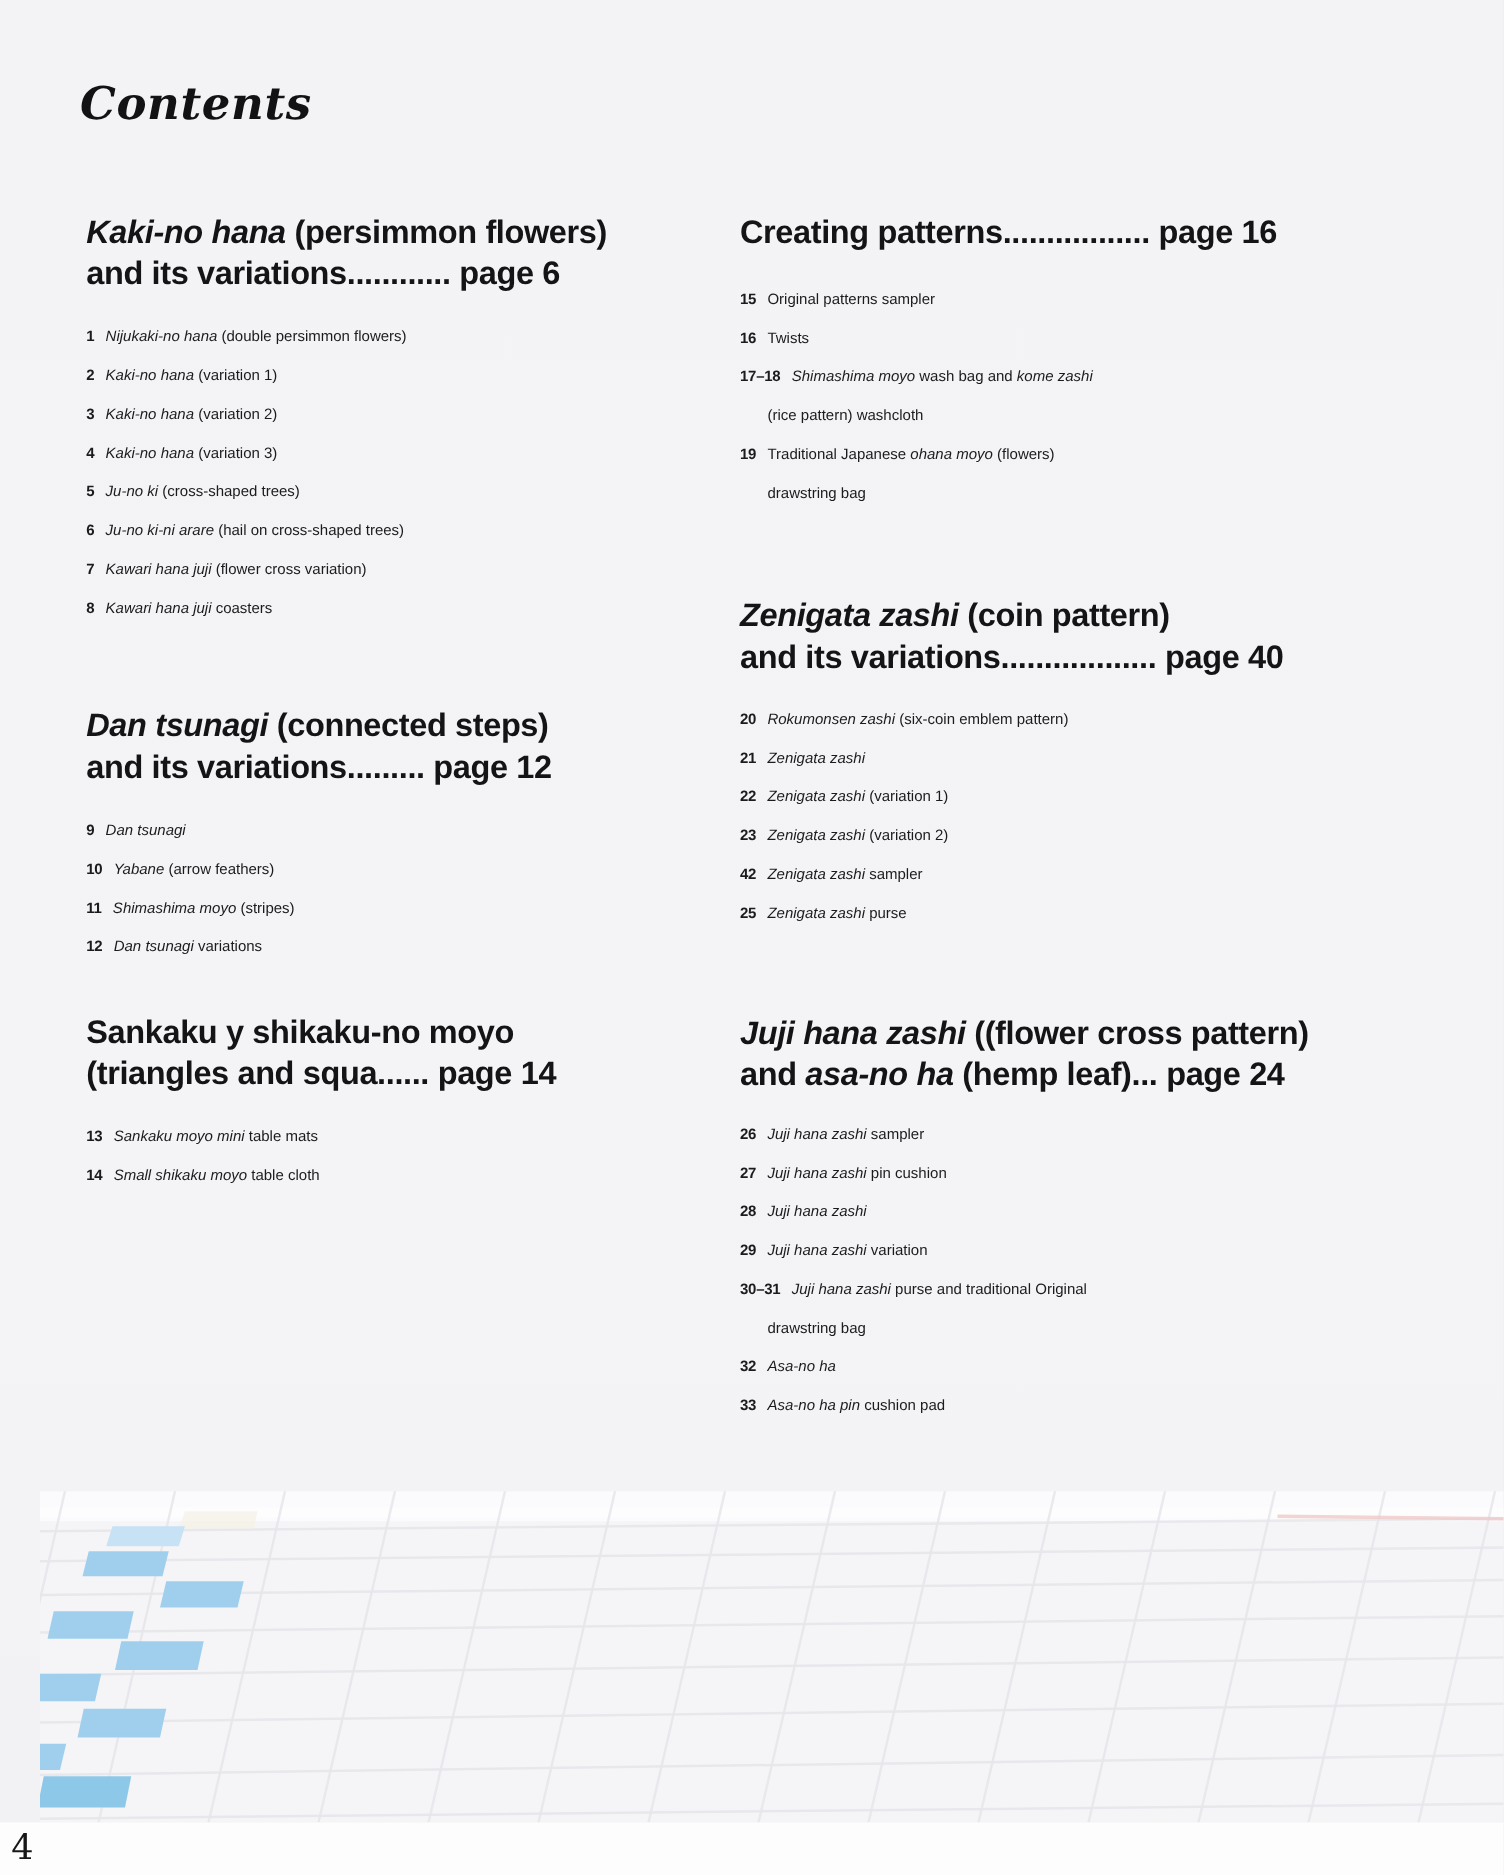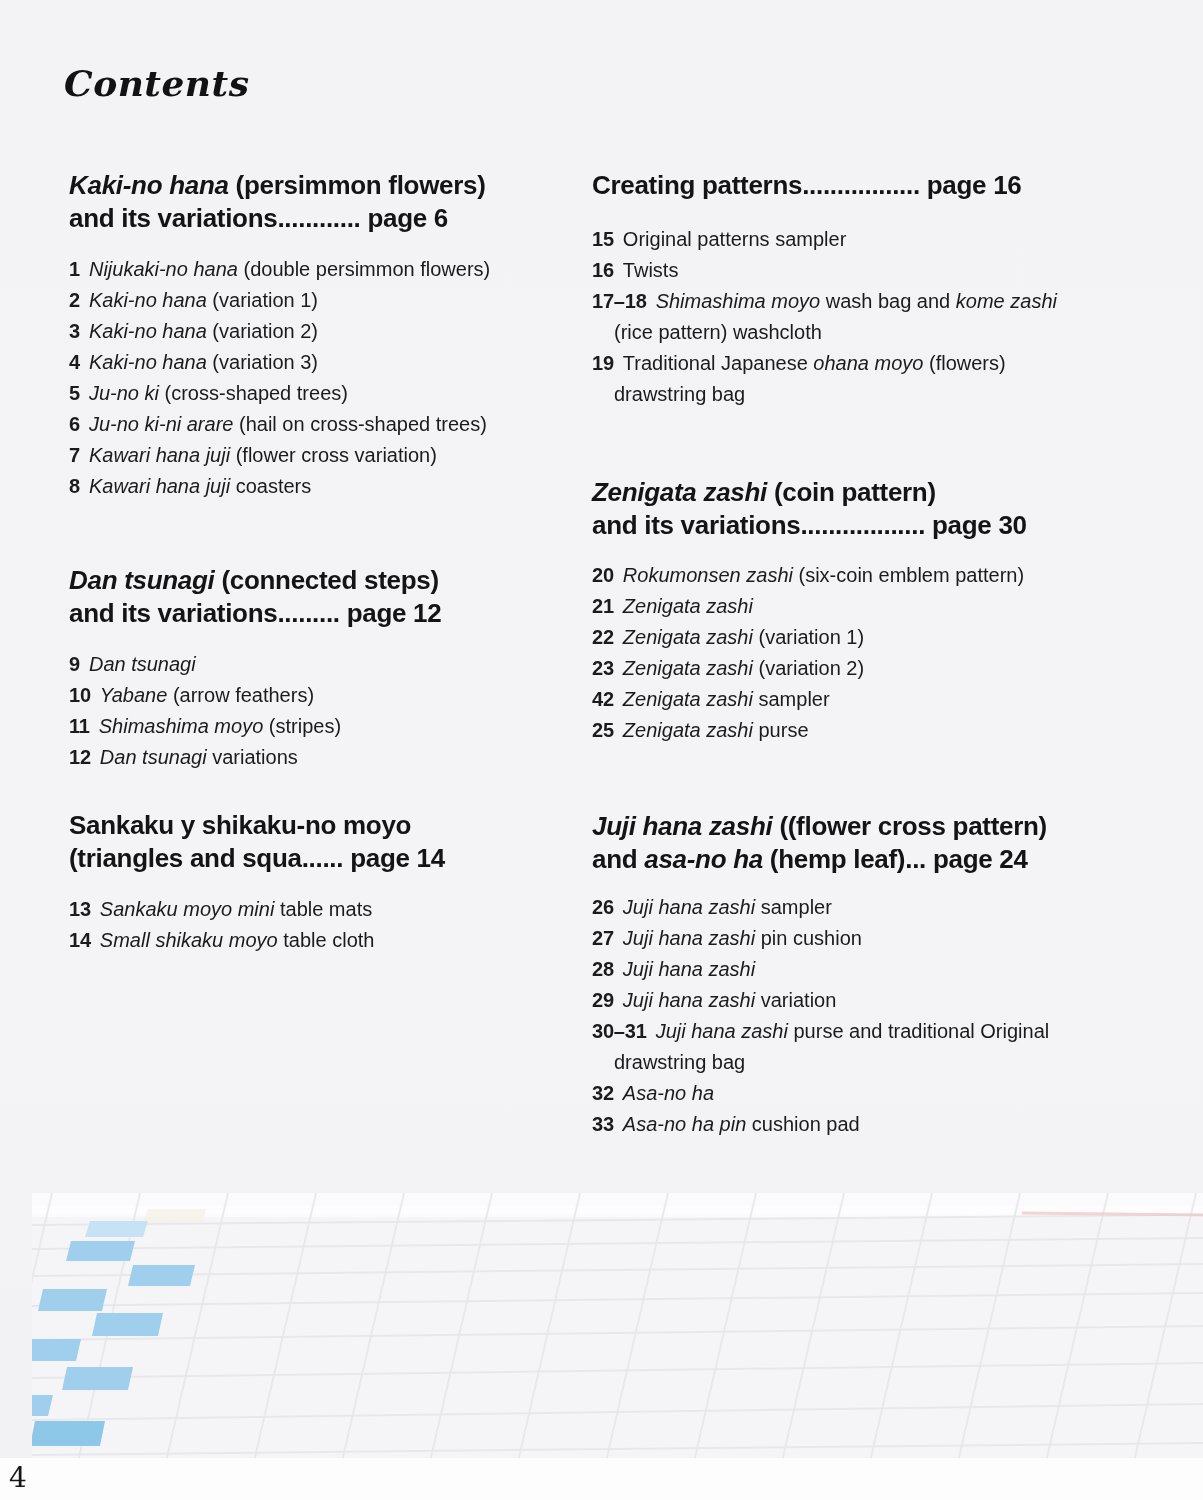--- a/index.html
+++ b/index.html
@@ -29,21 +29,21 @@
   #col-right .toc-section:nth-child(2){margin-top:66px;}
   #col-right .toc-section:nth-child(3){margin-top:64px;}
 
   .heading{font-weight:bold;font-size:26px;line-height:33px;letter-spacing:-0.3px;color:#141416;}
   .heading .bi{font-style:italic;}
   #col-left .heading{margin-bottom:19px;}
   #col-right .toc-section:nth-child(1) .heading{margin-bottom:22px;}
   #col-right .toc-section:nth-child(2) .heading{margin-bottom:18px;}
   #col-right .toc-section:nth-child(3) .heading{margin-bottom:16px;}
 
-  .items{font-size:20px;line-height:31px;}
+  .items{font-size:12px;line-height:31px;}
   .item-line{white-space:nowrap;}
   .item-line.cont{padding-left:22px;}
   .num{font-weight:bold;margin-right:9px;letter-spacing:-0.2px;}
   .run.i{font-style:italic;text-align:center;}
   .run.r{font-style:normal;}
   .run.b{font-weight:bold;}
   .run.bi{font-weight:bold;font-style:italic;}
 
   .photo-wrap{position:absolute;left:32px;top:1193px;width:1171px;height:265px;}
   .tile-a{fill:var(--tile-blue);}
@@ -151,21 +151,21 @@
           </div>
           <div class="item">
             <div class="item-line"><span class="num">19</span><span class="run r">Traditional Japanese </span><span class="run i">ohana moyo</span><span class="run r"> (flowers)</span></div>
             <div class="item-line cont"><span class="run r">drawstring bag</span></div>
           </div>
         </div>
       </div>
       <div class="toc-section">
         <div class="heading">
           <div class="h-line"><span class="run bi">Zenigata zashi</span><span class="run b"> (coin pattern)</span></div>
-          <div class="h-line"><span class="run b">and its variations.................. page 30</span></div>
+          <div class="h-line"><span class="run b">and its variations.................. page 40</span></div>
         </div>
         <div class="items">
           <div class="item">
             <div class="item-line"><span class="num">20</span><span class="run i">Rokumonsen zashi</span><span class="run r"> (six-coin emblem pattern)</span></div>
           </div>
           <div class="item">
             <div class="item-line"><span class="num">21</span><span class="run i">Zenigata zashi</span></div>
           </div>
           <div class="item">
             <div class="item-line"><span class="num">22</span><span class="run i">Zenigata zashi</span><span class="run r"> (variation 1)</span></div>

